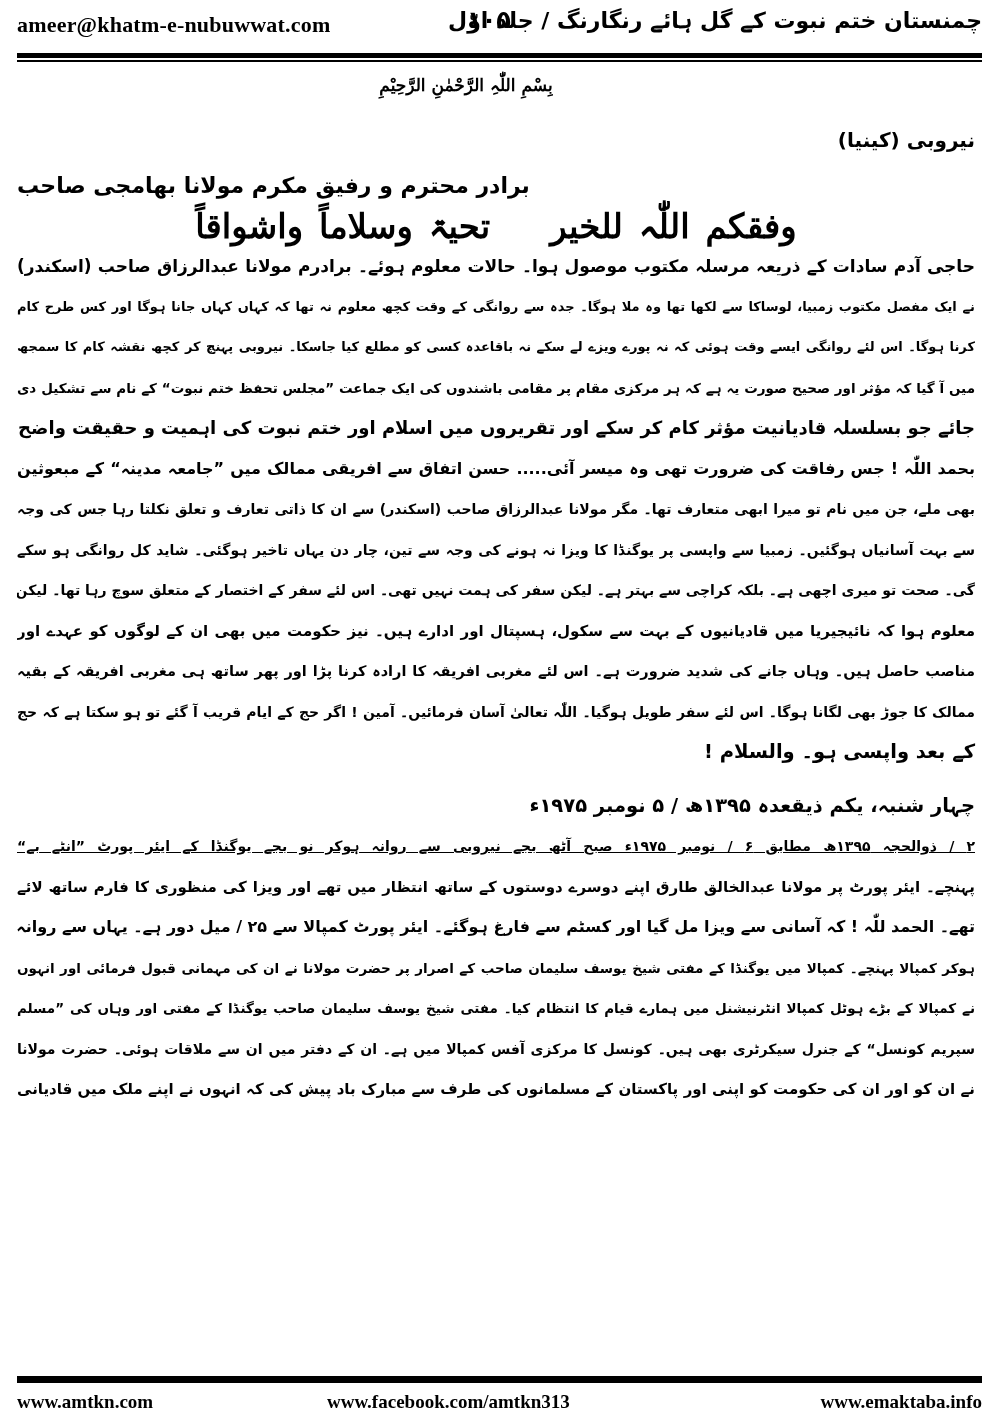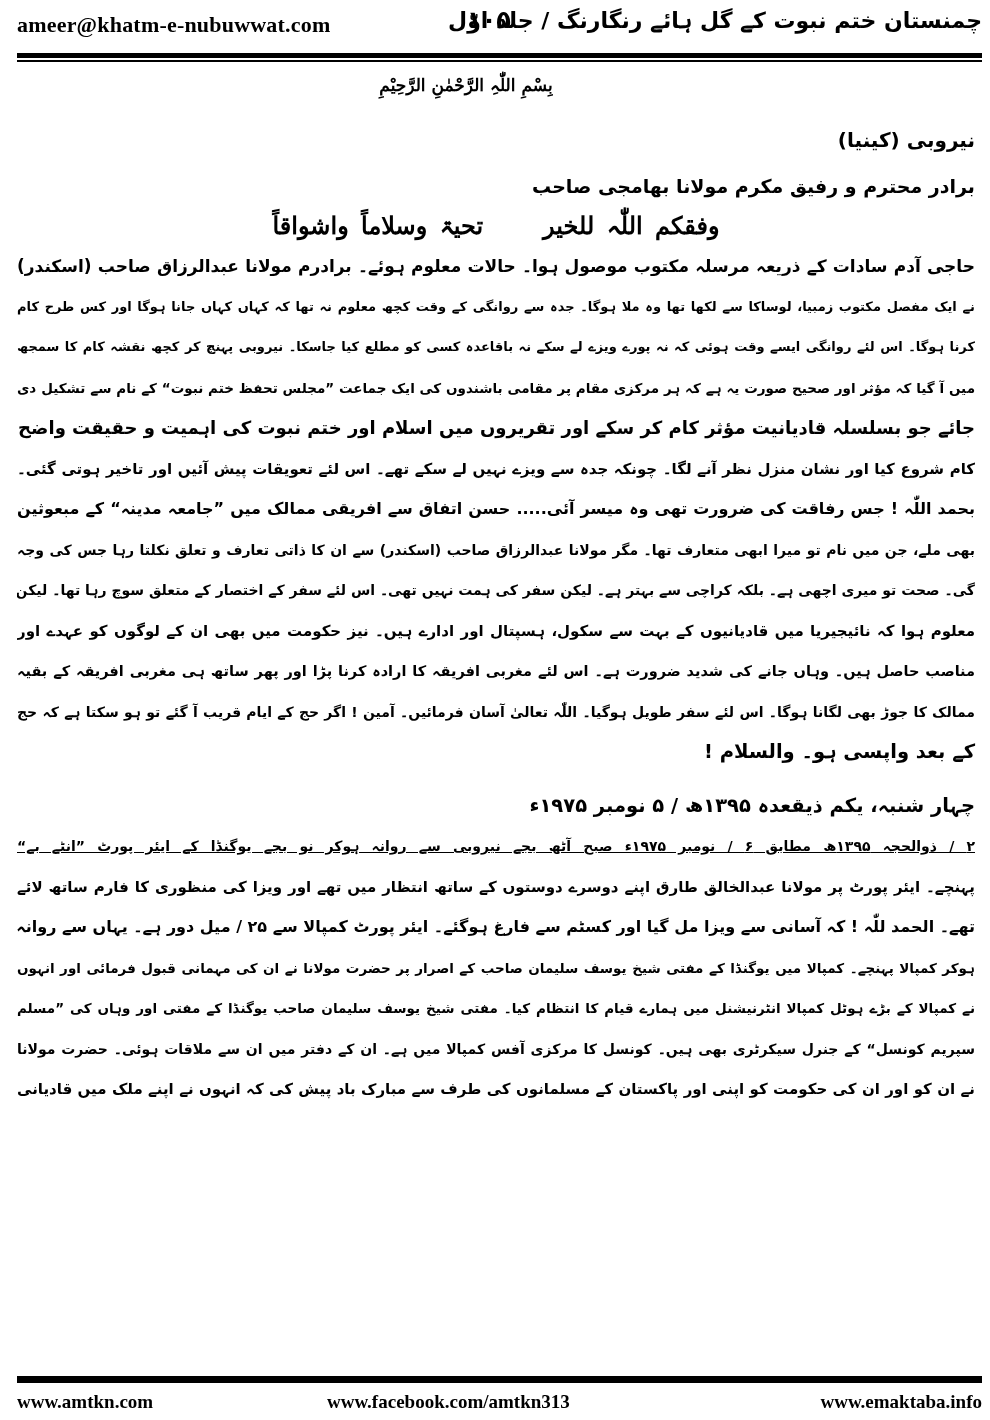--- a/index.html
+++ b/index.html
@@ -9,22 +9,22 @@
   .hdr-email { position: absolute; left: 0; top: 12px; font-family: "Liberation Serif", serif; font-weight: bold; font-size: 22px; letter-spacing: 0.2px; }
   .hdr-pageno { position: absolute; left: 450px; top: 6px; font-family: "DejaVu Sans", sans-serif; font-weight: bold; font-size: 24px; direction: rtl; }
   .hdr-title { position: absolute; right: 0; top: 8px; font-family: "DejaVu Sans", sans-serif; font-weight: bold; font-size: 22px; direction: rtl; }
   .rule-thick { position: absolute; left: 0; right: 0; top: 53px; height: 5px; background: #000; }
   .rule-thin { position: absolute; left: 0; right: 0; top: 60px; height: 2px; background: #000; }
 
   .content { position: absolute; left: 17px; right: 15px; top: 70px; direction: rtl; font-family: "DejaVu Sans", sans-serif; font-weight: bold; }
   .intro { font-size: 19px; line-height: 40px; padding-right: 175px; text-align: right; white-space: nowrap; overflow: hidden; }
   .bismillah { text-align: center; font-family: "DejaVu Serif", serif; font-size: 17px; line-height: 30px; margin-right: 60px; }
   .place { font-size: 20px; line-height: 40px; margin-top: 20px; text-align: right; }
-  .salutation { text-align: right; font-size: 19px; line-height: 40px; margin-top: 6px; }
-  .arabic-greeting { text-align: center; font-family: "DejaVu Serif", serif; font-size: 24px; line-height: 40px; word-spacing: 4px; }
+  .salutation { text-align: left; font-size: 22px; line-height: 40px; margin-top: 6px; }
+  .arabic-greeting { text-align: center; font-family: "DejaVu Serif", serif; font-size: 34px; line-height: 40px; word-spacing: 4px; }
   .arabic-greeting .gap { display: inline-block; width: 60px; }
 
   .para { font-size: 19.5px; line-height: 40.5px; text-align: justify; text-align-last: justify; }
   .para .line { display: block; white-space: nowrap; overflow: hidden; text-align: justify; text-align-last: justify; height: 40.5px; }
 
   .closing { position: relative; height: 40px; font-size: 19.5px; line-height: 40px; }
   .closing .c-text { position: absolute; right: 0; top: 0; }
   .closing .c-sign { position: absolute; left: 150px; top: 0; }
 
   .dateline { font-size: 19.5px; line-height: 40px; margin-top: 14px; text-align: right; }
@@ -54,23 +54,23 @@
   <div class="arabic-greeting">
     <span>وفقکم اللّٰہ للخیر</span><span class="gap"></span><span>تحیۃ وسلاماً واشواقاً</span>
   </div>
 
   <div class="para">
     <span class="line" style="font-size: 17px;">حاجی آدم سادات کے ذریعہ مرسلہ مکتوب موصول ہوا۔ حالات معلوم ہوئے۔ برادرم مولانا عبدالرزاق صاحب (اسکندر)</span>
     <span class="line" style="font-size: 13px;">نے ایک مفصل مکتوب زمبیا، لوساکا سے لکھا تھا وہ ملا ہوگا۔ جدہ سے روانگی کے وقت کچھ معلوم نہ تھا کہ کہاں کہاں جانا ہوگا اور کس طرح کام</span>
     <span class="line" style="font-size: 13px;">کرنا ہوگا۔ اس لئے روانگی ایسے وقت ہوئی کہ نہ پورے ویزے لے سکے نہ باقاعدہ کسی کو مطلع کیا جاسکا۔ نیروبی پہنچ کر کچھ نقشہ کام کا سمجھ</span>
     <span class="line" style="font-size: 13.5px;">میں آ گیا کہ مؤثر اور صحیح صورت یہ ہے کہ ہر مرکزی مقام پر مقامی باشندوں کی ایک جماعت ”مجلس تحفظ ختم نبوت“ کے نام سے تشکیل دی</span>
     <span class="line" style="font-size: 18px;">جائے جو بسلسلہ قادیانیت مؤثر کام کر سکے اور تقریروں میں اسلام اور ختم نبوت کی اہمیت و حقیقت واضح کی جائے۔ چنانچہ اس انداز سے</span>
-    <span class="line" style="font-size: 15px;">کام شروع کیا اور نشان منزل نظر آنے لگا۔ چونکہ جدہ سے ویزے نہیں لے سکے تھے۔ اس لئے تعویقات پیش آئیں اور تاخیر ہوتی گئی۔</span>
     <span class="line" style="font-size: 16px;">بحمد اللّٰہ ! جس رفاقت کی ضرورت تھی وہ میسر آئی..... حسن اتفاق سے افریقی ممالک میں ”جامعہ مدینہ“ کے مبعوثین</span>
     <span class="line" style="font-size: 14px;">بھی ملے، جن میں نام تو میرا ابھی متعارف تھا۔ مگر مولانا عبدالرزاق صاحب (اسکندر) سے ان کا ذاتی تعارف و تعلق نکلتا رہا جس کی وجہ</span>
+    <span class="line" style="font-size: 14px;">سے بہت آسانیاں ہوگئیں۔ زمبیا سے واپسی پر یوگنڈا کا ویزا نہ ہونے کی وجہ سے تین، چار دن یہاں تاخیر ہوگئی۔ شاید کل روانگی ہو سکے</span>
     <span class="line" style="font-size: 14px;">گی۔ صحت تو میری اچھی ہے۔ بلکہ کراچی سے بہتر ہے۔ لیکن سفر کی ہمت نہیں تھی۔ اس لئے سفر کے اختصار کے متعلق سوچ رہا تھا۔ لیکن</span>
     <span class="line" style="font-size: 15px;">معلوم ہوا کہ نائیجیریا میں قادیانیوں کے بہت سے سکول، ہسپتال اور ادارے ہیں۔ نیز حکومت میں بھی ان کے لوگوں کو عہدے اور</span>
     <span class="line" style="font-size: 14.5px;">مناصب حاصل ہیں۔ وہاں جانے کی شدید ضرورت ہے۔ اس لئے مغربی افریقہ کا ارادہ کرنا پڑا اور پھر ساتھ ہی مغربی افریقہ کے بقیہ</span>
     <span class="line" style="font-size: 14px;">ممالک کا جوڑ بھی لگانا ہوگا۔ اس لئے سفر طویل ہوگیا۔ اللّٰہ تعالیٰ آسان فرمائیں۔ آمین ! اگر حج کے ایام قریب آ گئے تو ہو سکتا ہے کہ حج</span>
   </div>
 
   <div class="closing">
     <span class="c-text">کے بعد واپسی ہو۔ والسلام !</span>
   </div>
 

